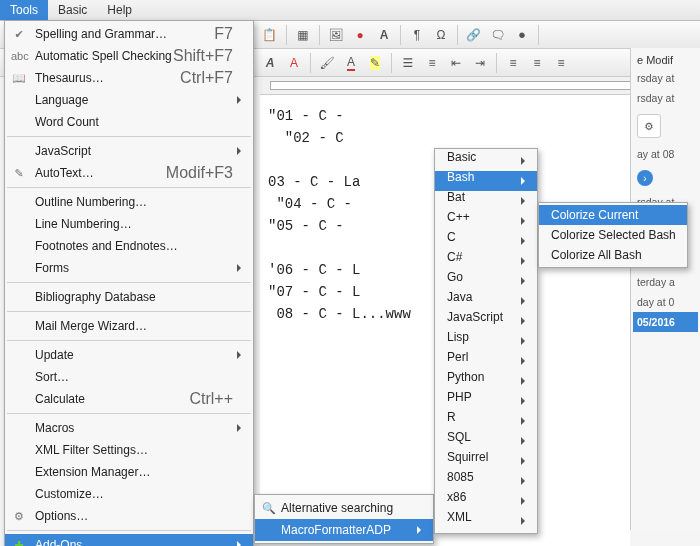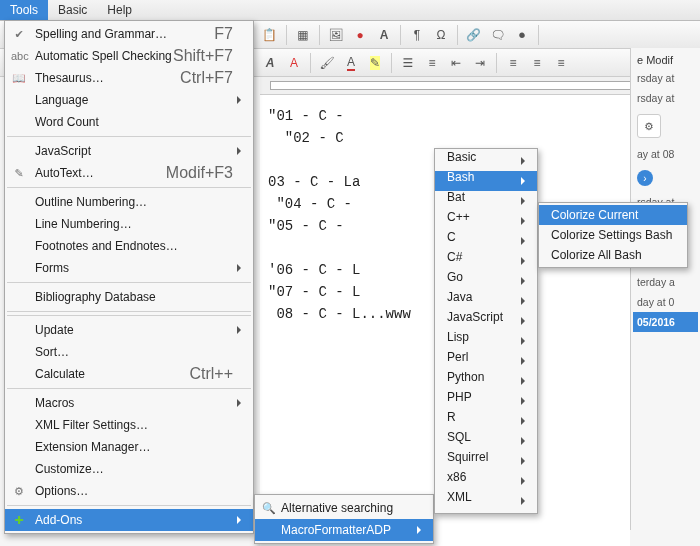--- a/index.html
+++ b/index.html
@@ -270,20 +270,23 @@
       <span>Footnotes and Endnotes…</span>
     </div>
   <div class="item sub">
       <span>Forms</span>
     </div>
   <div class="sep"></div>
   <div class="item">
       <span>Bibliography Database</span>
     </div>
   <div class="sep"></div>
+  <div class="item">
+      <span>Mail Merge Wizard…</span>
+    </div>
   <div class="sep"></div>
   <div class="item sub">
       <span>Update</span>
     </div>
   <div class="item">
       <span>Sort…</span>
     </div>
   <div class="item">
       <span>Calculate</span>
       <span class="shortcut">Ctrl++</span>
@@ -332,21 +335,22 @@
   <div class="item sub">Go</div>
   <div class="item sub">Java</div>
   <div class="item sub">JavaScript</div>
   <div class="item sub">Lisp</div>
   <div class="item sub">Perl</div>
   <div class="item sub">Python</div>
   <div class="item sub">PHP</div>
   <div class="item sub">R</div>
   <div class="item sub">SQL</div>
   <div class="item sub">Squirrel</div>
+  <div class="item sub">8085</div>
   <div class="item sub">x86</div>
   <div class="item sub">XML</div>
 </div>
 
 <div class="menu colorize">
   <div class="item highlight">Colorize Current</div>
-  <div class="item">Colorize Settings  Bash</div>
+  <div class="item">Colorize Selected  Bash</div>
   <div class="item">Colorize All Bash</div>
 </div>
 
 </body></html>

